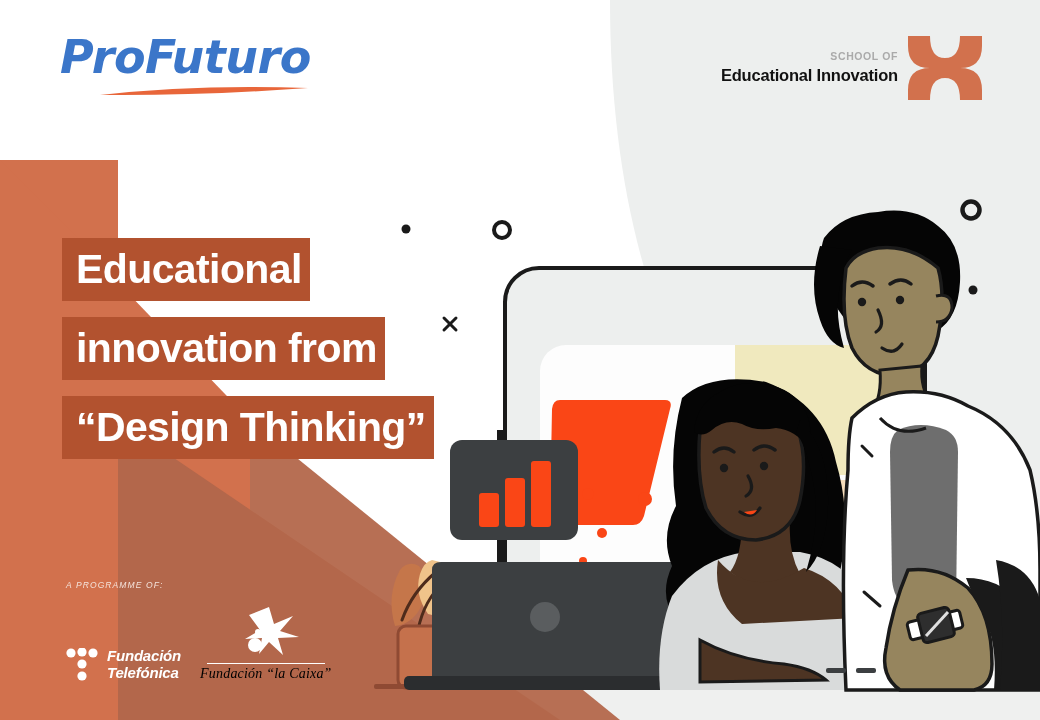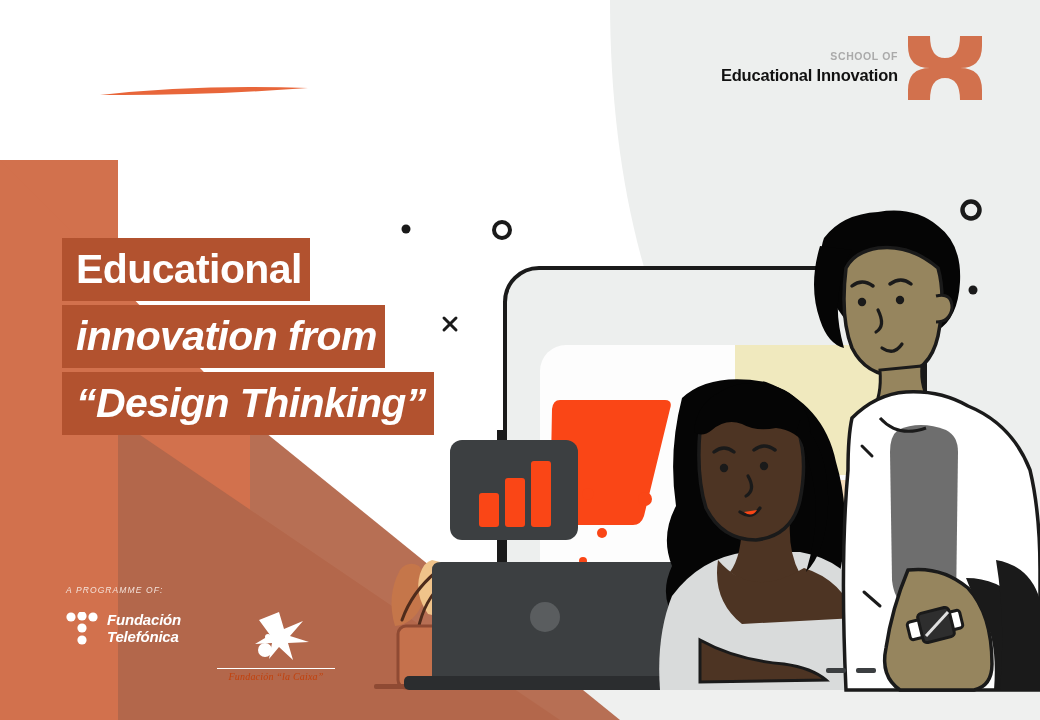--- a/index.html
+++ b/index.html
@@ -85,59 +85,59 @@
     background: #B2522F;
     color: #ffffff;
     font-size: 41px;
     font-weight: bold;
     line-height: 1.0;
     letter-spacing: -0.6px;
     padding: 11px 8px 11px 14px;
     margin: 0;
     white-space: nowrap;
   }
-  .headline-line + .headline-line { margin-top: 4px; font-style: italic; }
+  .headline-line + .headline-line { margin-top: 16px; }
 
   
   .credits {
     position: absolute;
     left: 66px;
     bottom: 38px;
     z-index: 30;
     font-style: italic;
   }
   .credits-kicker {
     font-size: 8.5px;
     letter-spacing: 1.1px;
     color: #F4E2DA;
     font-weight: normal;
     margin-bottom: 17px;
   }
   .credits-row {
     display: flex;
-    align-items: flex-start;
-    gap: 36px;
+    align-items: flex-end;
+    gap: 19px;
   }
   .telefonica {
     display: flex;
     align-items: center;
     gap: 9px;
   }
   .telefonica-text {
     color: #ffffff;
     font-size: 15px;
     font-weight: bold;
     line-height: 1.12;
     letter-spacing: -0.2px;
   }
   .lacaixa { text-align: center; }
   .lacaixa-text {
     font-family: "Liberation Serif", serif;
-    color: #c2410c;
-    font-size: 10px;
+    color: #000000;
+    font-size: 14px;
     letter-spacing: 0.2px;
     margin-top: 1px;
   }
   .lacaixa-rule {
     width: 118px;
     height: 1px;
     background: #ffffff;
     margin: 2px auto 2px auto;
   }
 </style>
@@ -293,20 +293,21 @@
       </g>
 
       <g>
         <rect x="826" y="668" width="20" height="5" rx="2" fill="#3C3F41"></rect>
         <rect x="856" y="668" width="20" height="5" rx="2" fill="#3C3F41"></rect>
       </g>
     </g>
   </svg>
 
   <div class="profuturo-logo">
+    <div class="profuturo-word">ProFuturo</div>
     <svg width="220" height="18" viewBox="0 0 220 18" xmlns="http://www.w3.org/2000/svg" style="position:absolute;left:36px;top:48px;">
       <path d="M 4 13 Q 100 2 212 6 Q 104 14 4 13 Z" fill="#E8663A"></path>
     </svg>
   </div>
 
   <div class="school-logo">
     <div class="school-text">
       <div class="school-kicker">SCHOOL OF</div>
       <div class="school-title">Educational Innovation</div>
     </div>

